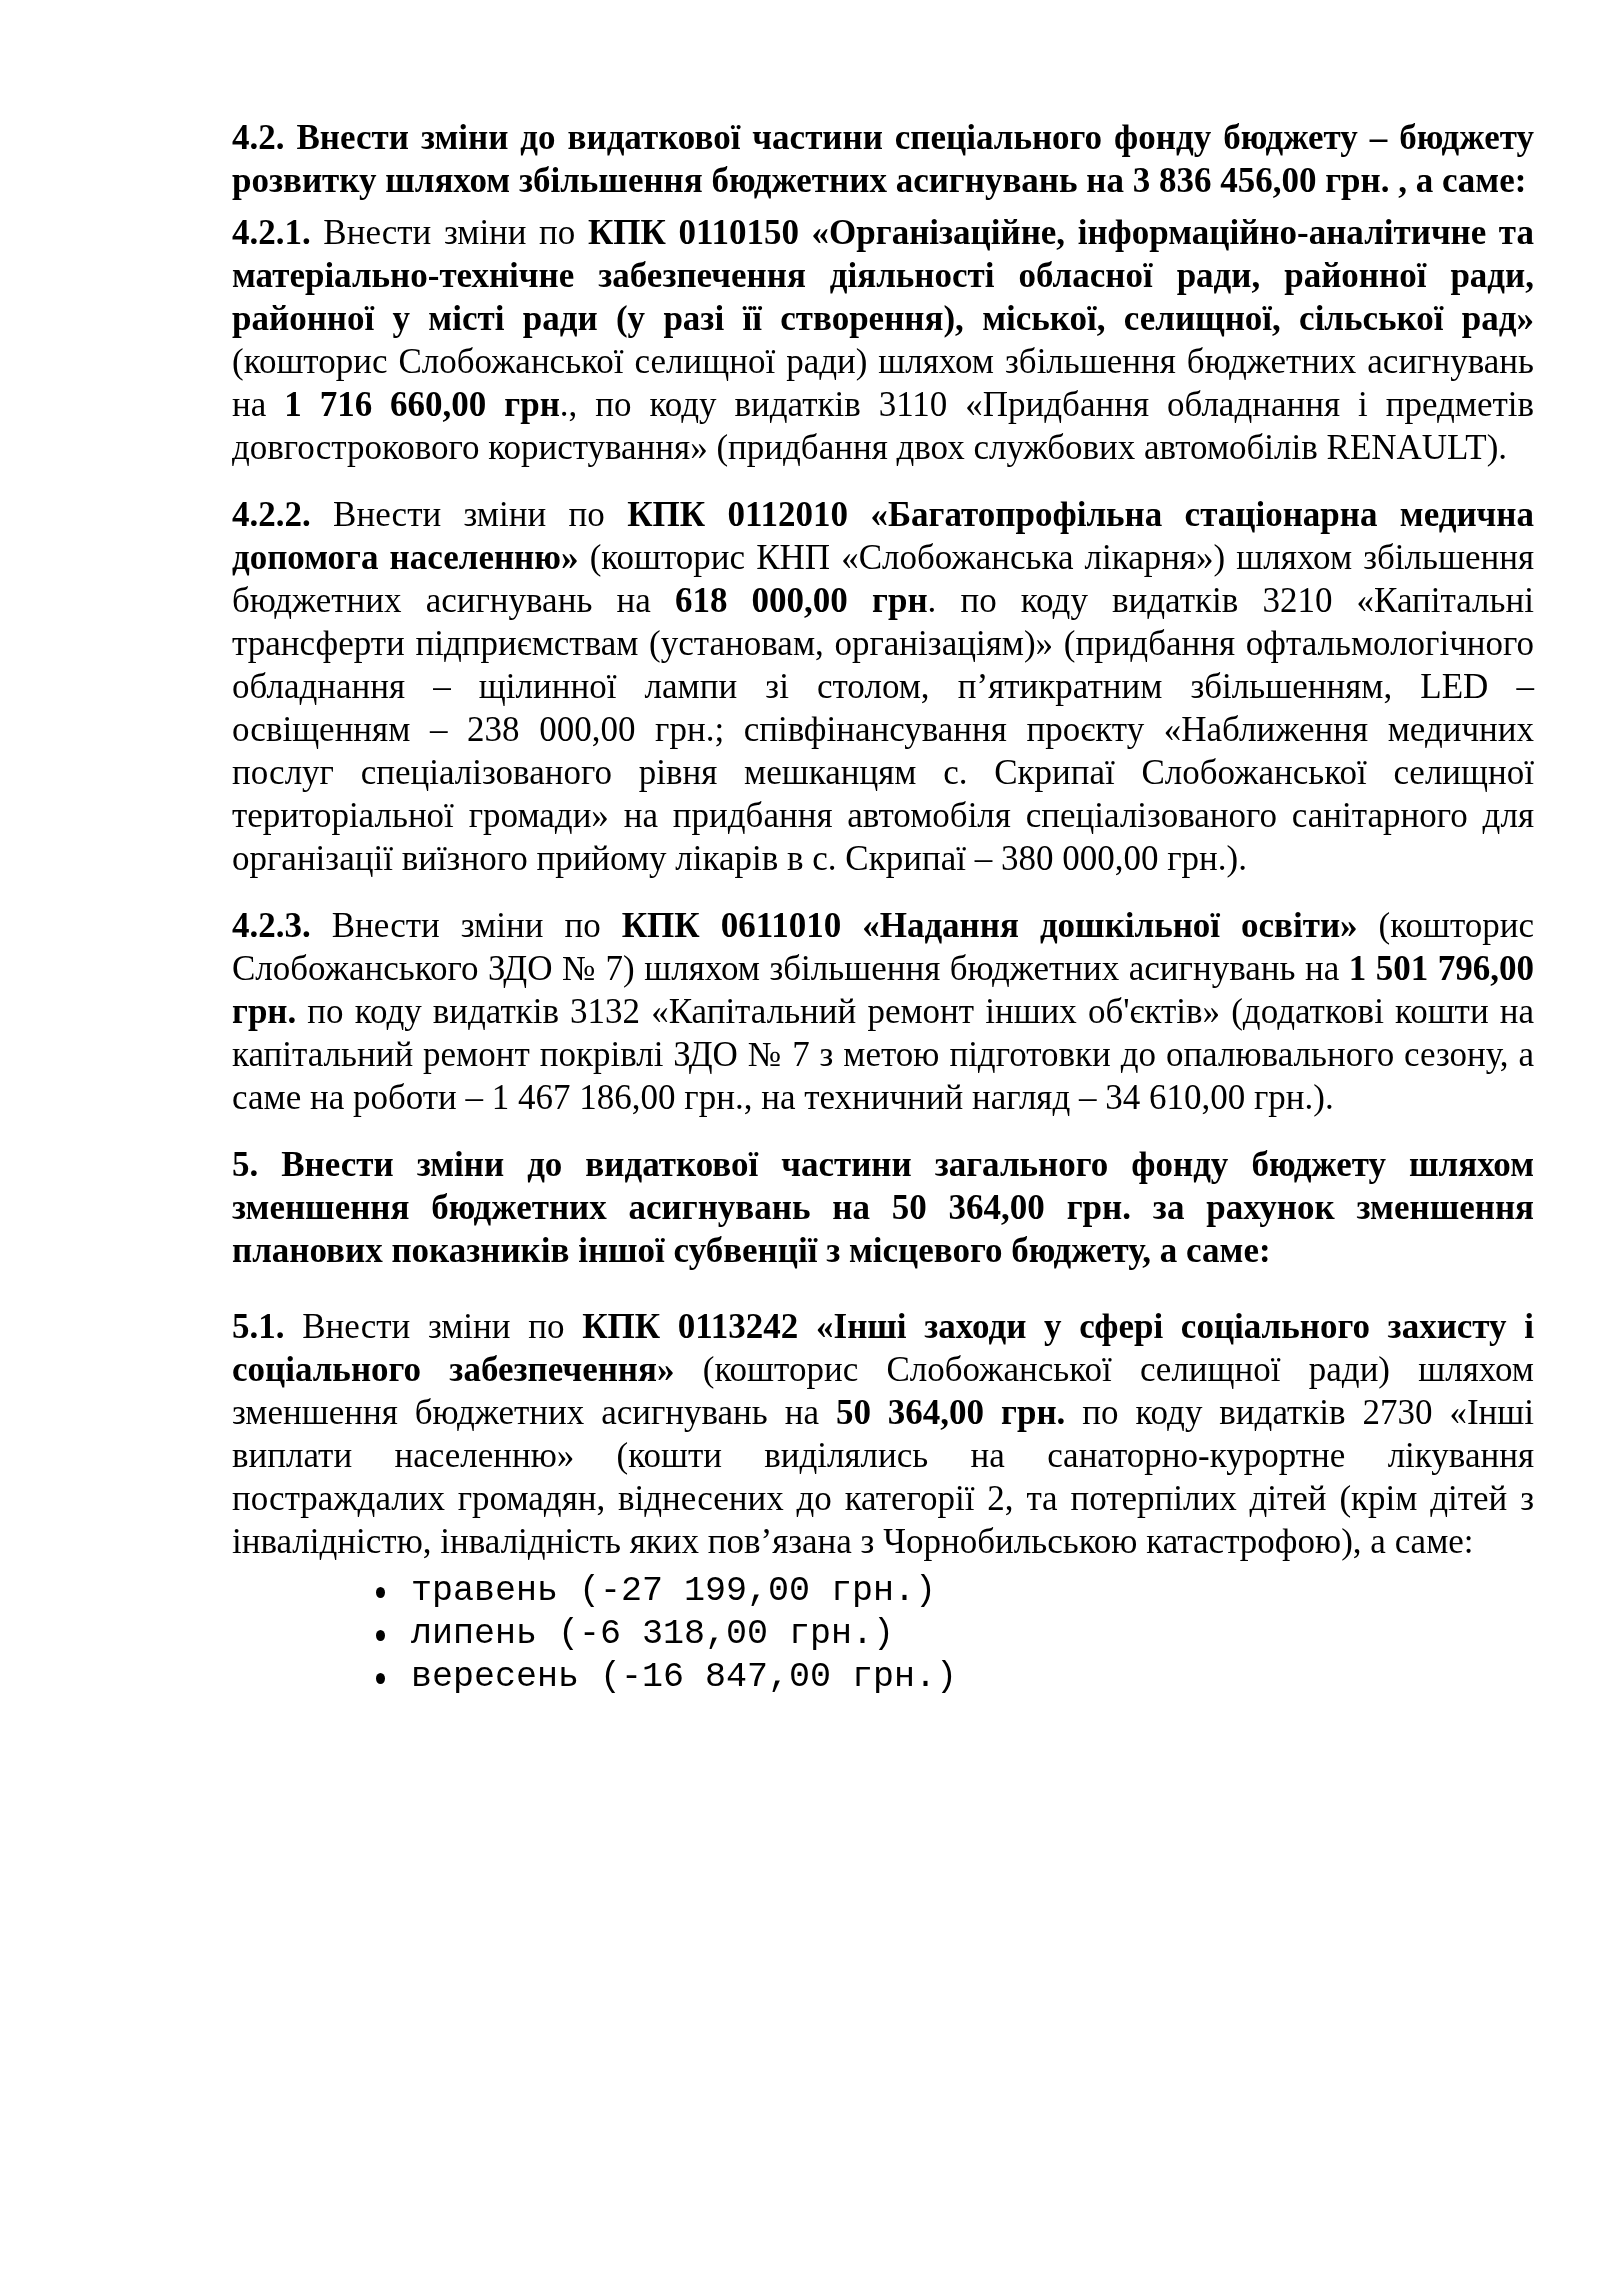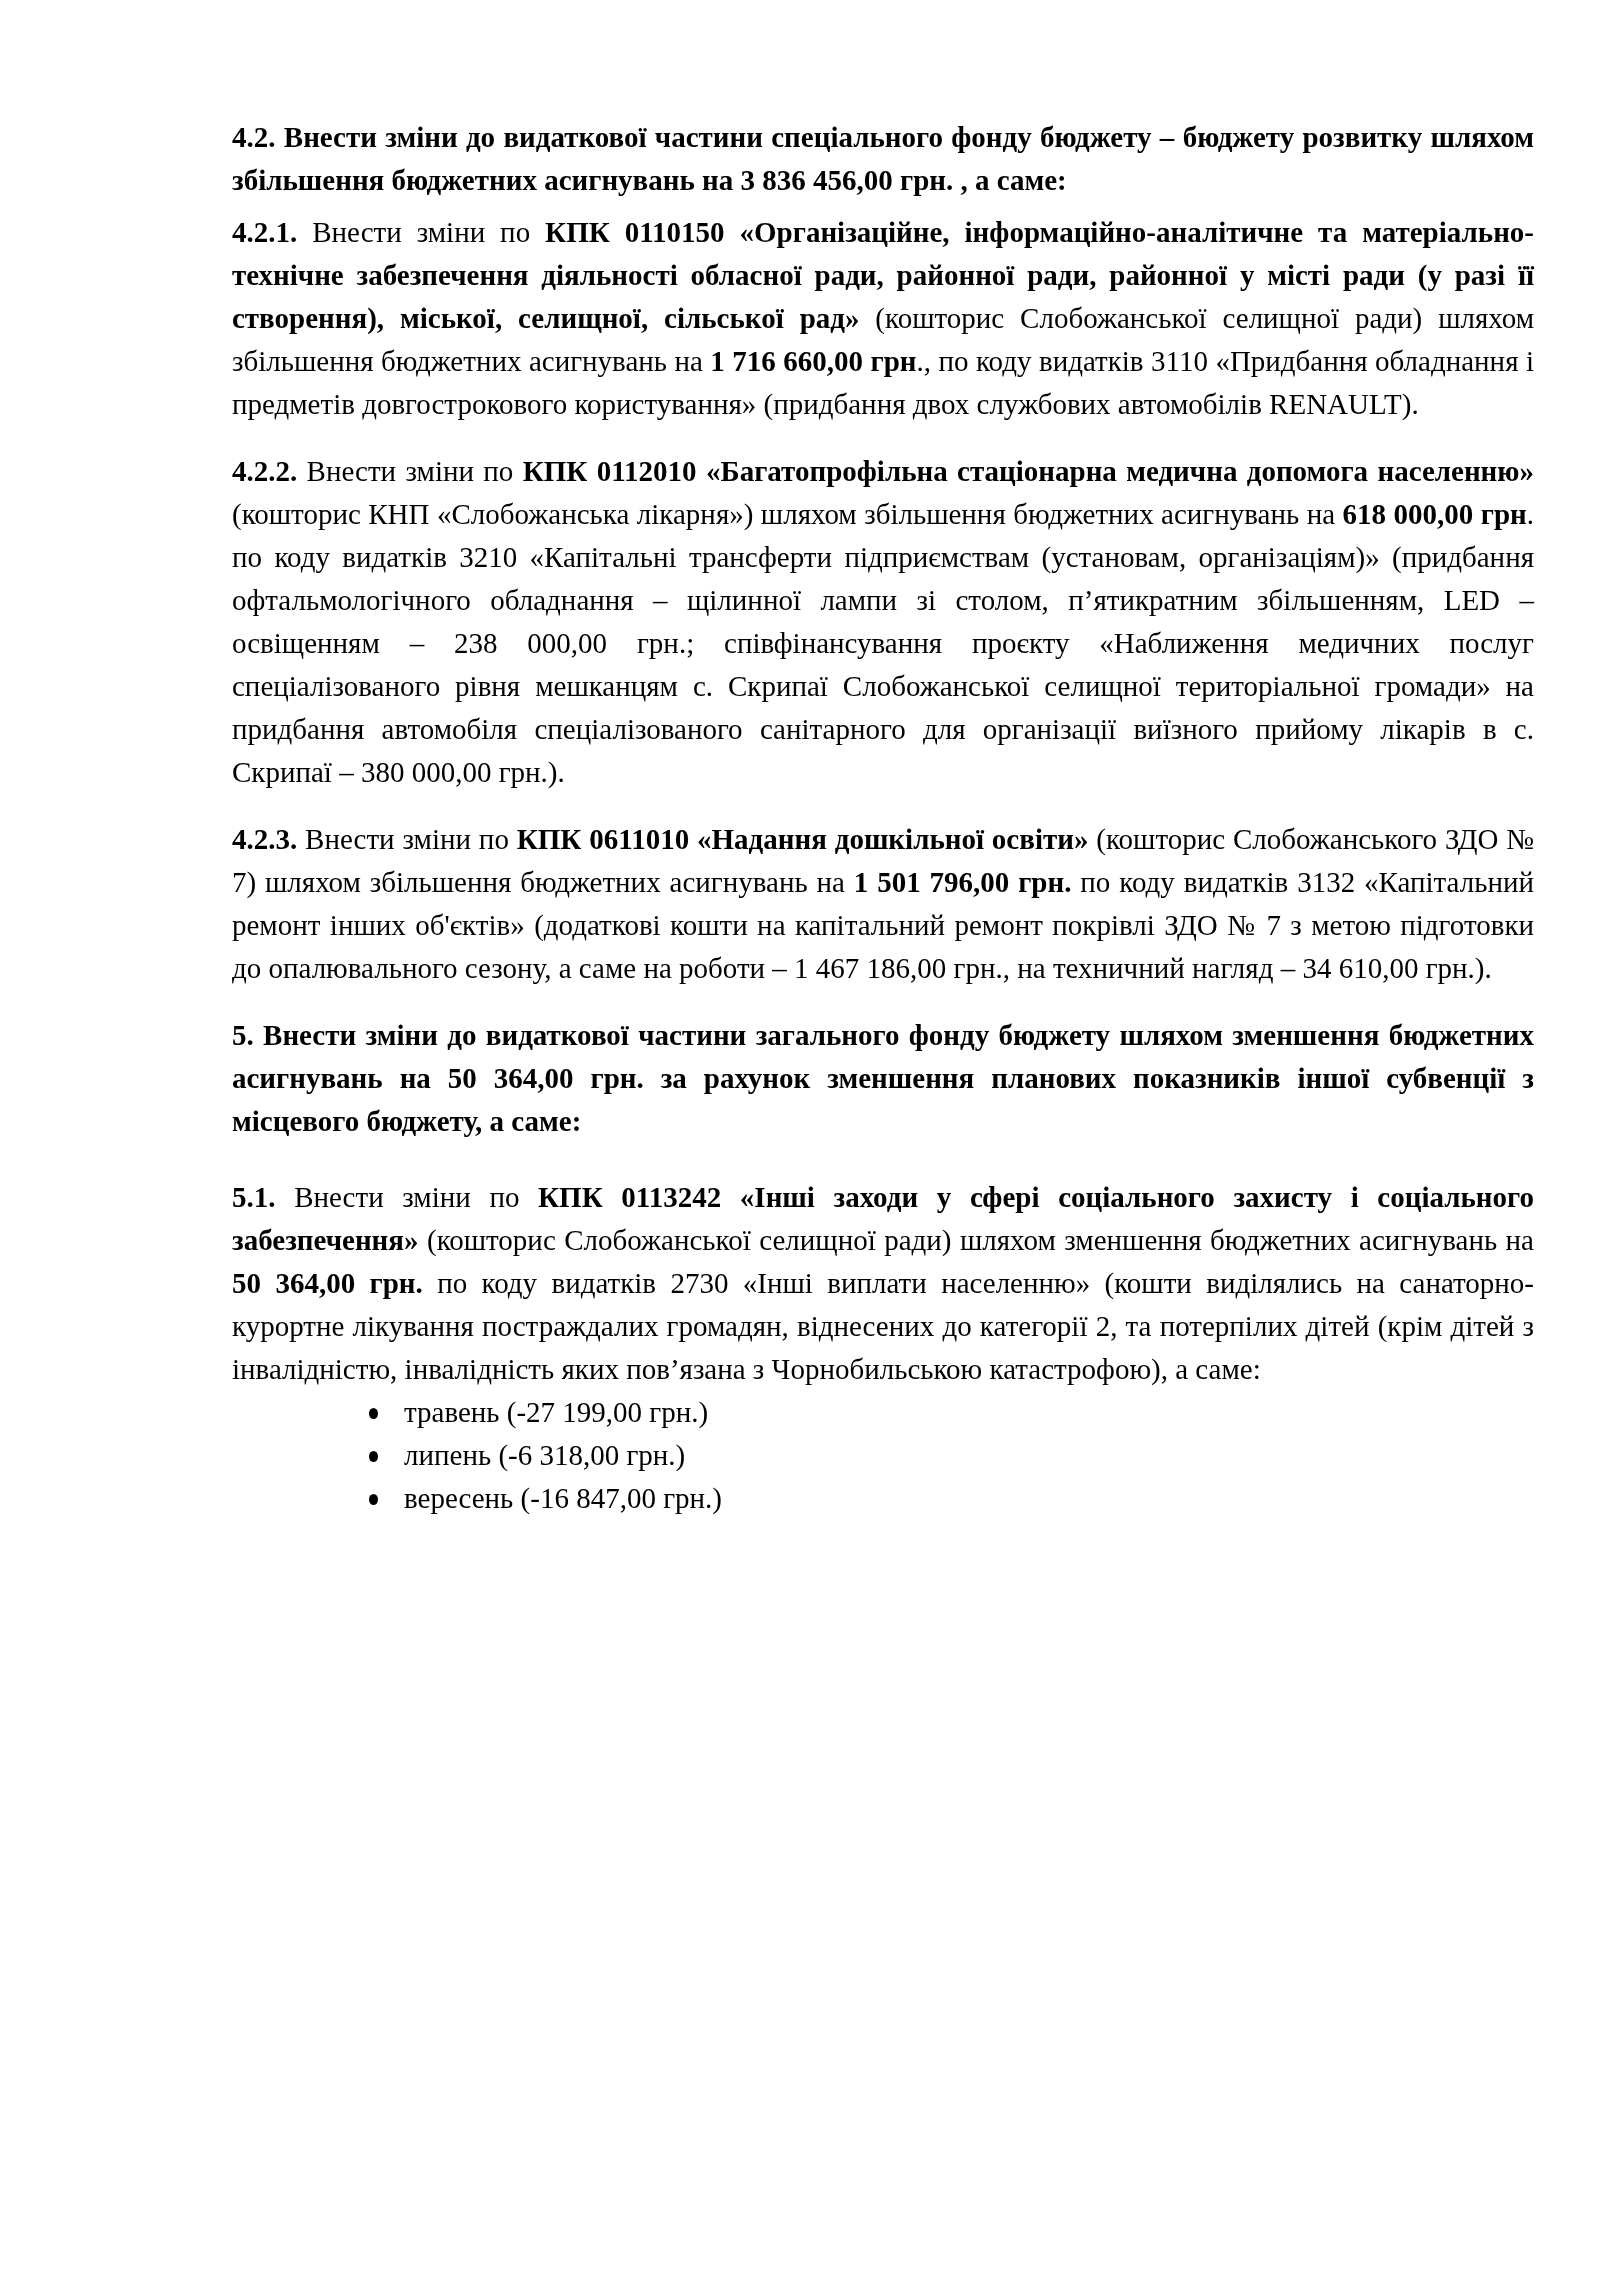--- a/index.html
+++ b/index.html
@@ -13,38 +13,39 @@
       position: relative;
       overflow: hidden;
       font-family: "Liberation Serif", "DejaVu Serif", serif;
       color: #000000;
     }
     .page {
       position: absolute;
       left: 232px;
       top: 116px;
       width: 1302px;
-      font-size: 29px;
+      font-size: 35px;
       line-height: 43px;
     }
     p {
       margin: 0;
       text-align: justify;
       text-justify: inter-word;
       hyphens: manual;
     }
     .b { font-weight: bold; }
     .gap-s { margin-top: 9.2px; }
     .gap-m { margin-top: 24px; }
     .gap-l { margin-top: 33px; }
     .indent { text-indent: 67px; }
     ul.months {
       list-style: none;
-      margin: 0;
+      margin: 7px;
       padding: 0 0 0 137px;
+      font-family: Liberation Mono, monospace;
     }
     ul.months li {
       position: relative;
       padding-left: 35px;
       line-height: 43px;
     }
     ul.months li .bullet {
       position: absolute;
       left: 0;
       top: 16.4px;

